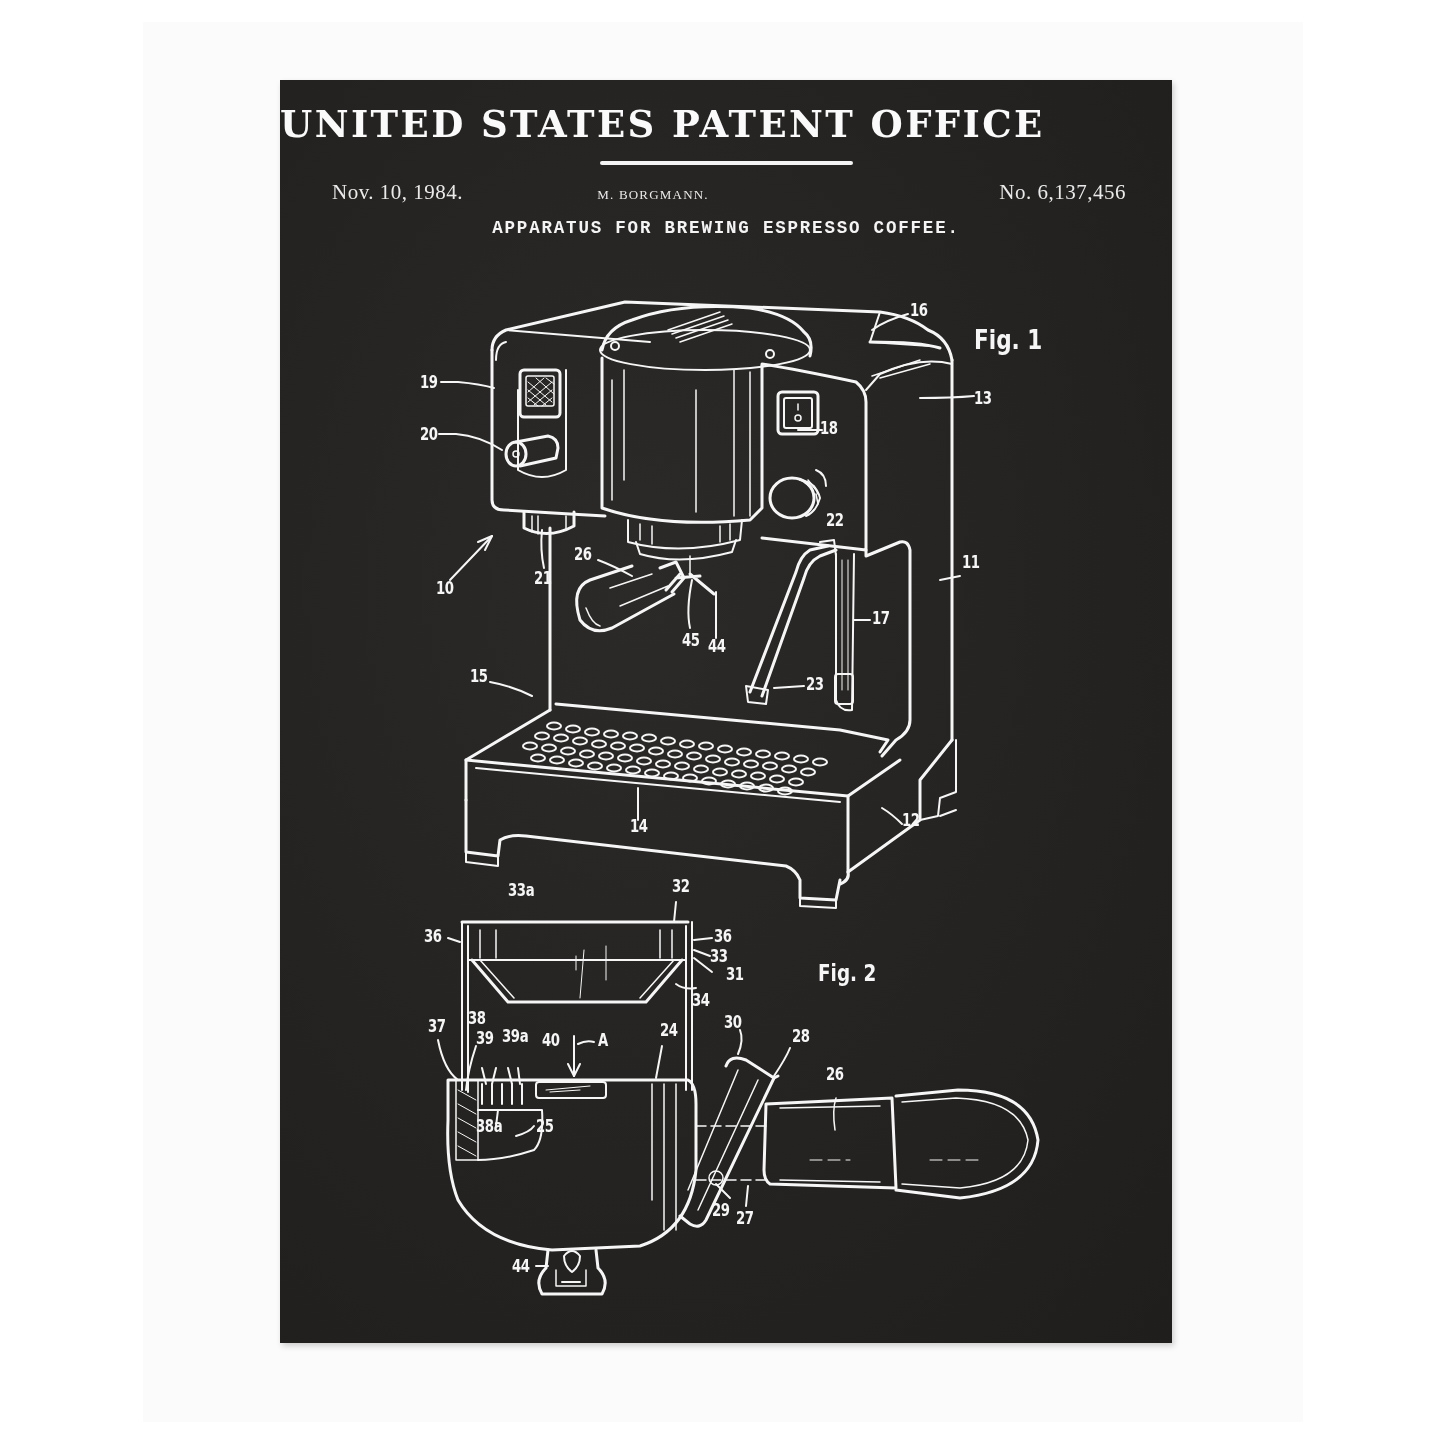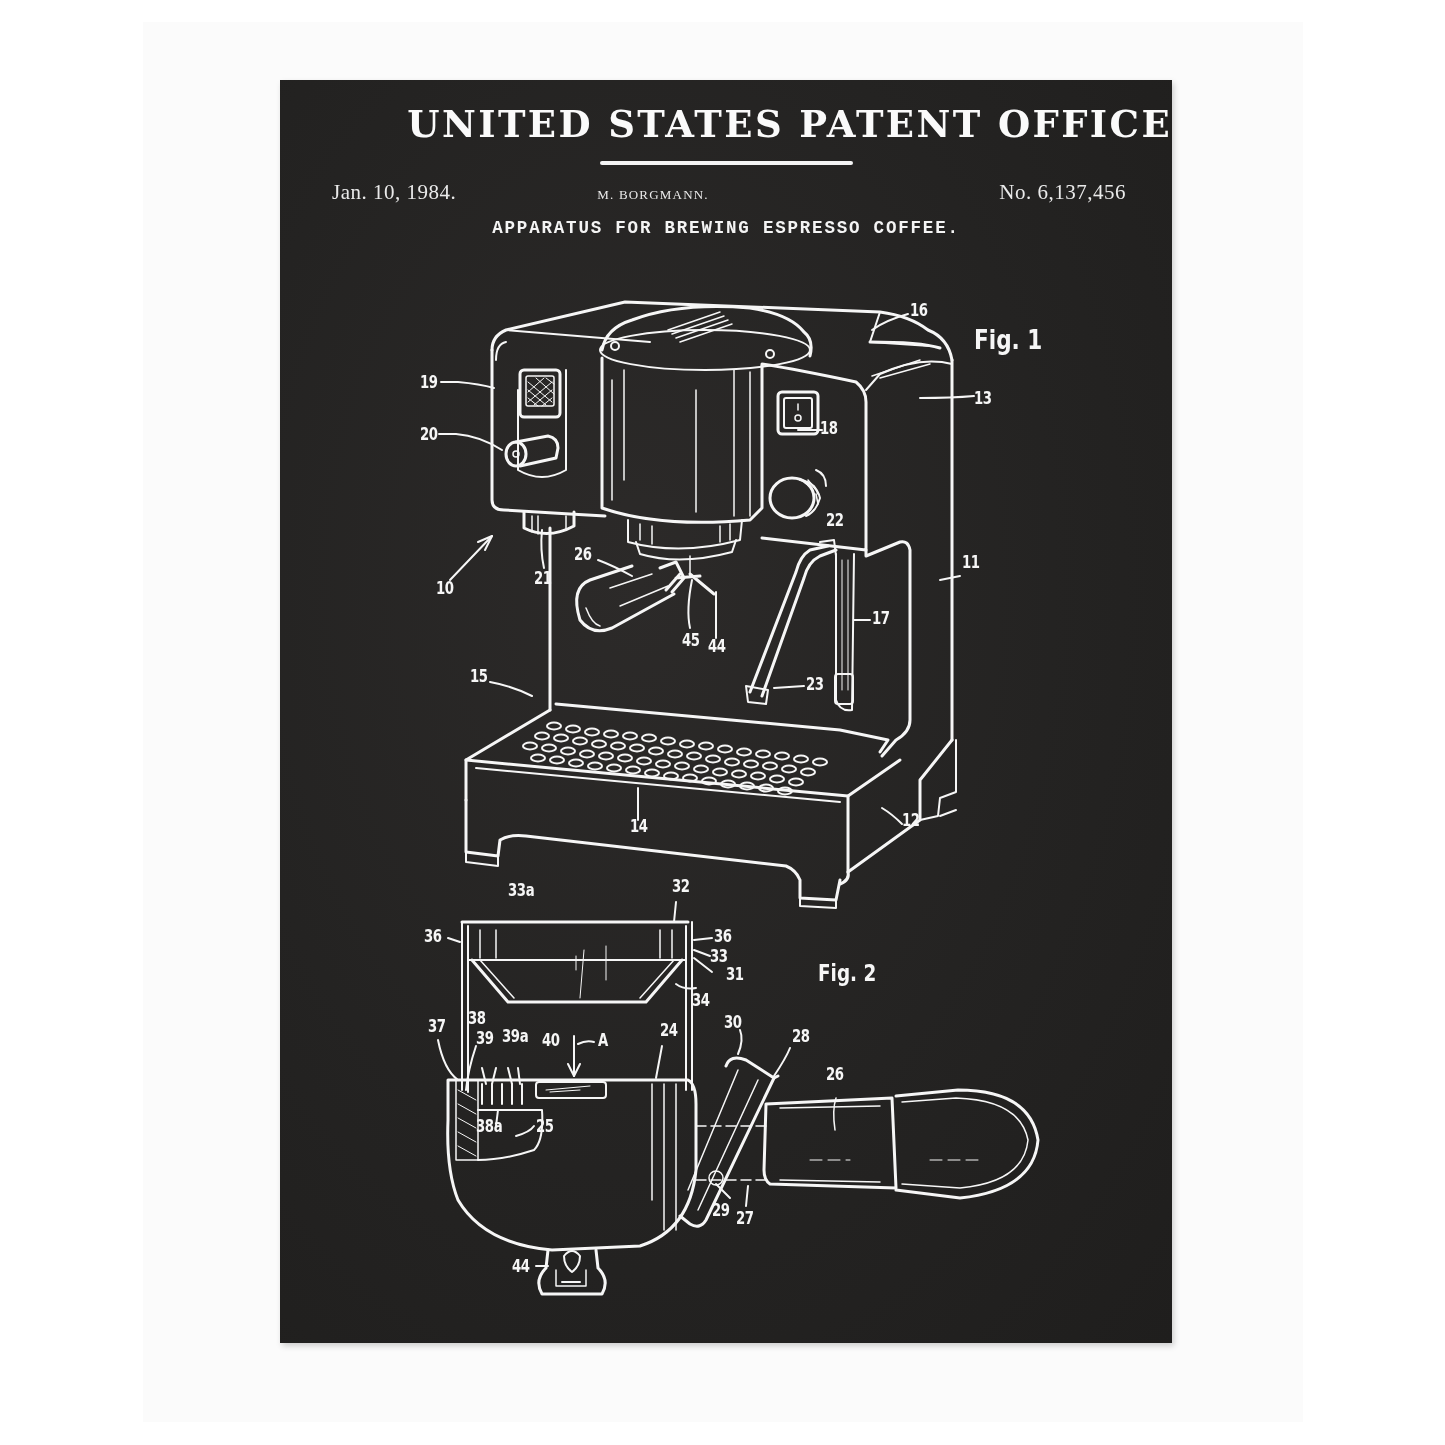--- a/index.html
+++ b/index.html
@@ -12,21 +12,21 @@
       position: absolute; left: 143px; top: 22px; width: 1160px; height: 1400px;
       background: #fbfbfb;
     }
     .poster {
       position: absolute; left: 280px; top: 80px; width: 892px; height: 1263px;
       background: radial-gradient(ellipse at 40% 40%, #2c2a29 0%, #242322 55%, #1f1e1d 100%);
       box-shadow: 2px 3px 6px rgba(0,0,0,0.18);
       overflow: hidden;
     }
     .title {
-      position: absolute; left: 0; top: 22px; width: 892px; text-align: right;
+      position: absolute; left: 0; top: 22px; width: 892px; text-align: left;
       color: #fafafa; font-family: "DejaVu Serif", serif; font-weight: bold;
       font-size: 37px; letter-spacing: 2.4px;
     }
     .divider {
       position: absolute; left: 320px; top: 81px; width: 253px; height: 4px;
       background: #f4f4f4; border-radius: 2px;
     }
     .meta-row {
       position: absolute; top: 100px; left: 0; width: 892px; height: 30px;
       color: #eaeaea;
@@ -56,21 +56,21 @@
 <body>
 
 <div class="mat"></div>
 
 <div class="poster">
 
   <div class="title">UNITED STATES PATENT OFFICE</div>
   <div class="divider"></div>
 
   <div class="meta-row">
-    <span class="meta-date">Jan. 10, 1984.</span>
+    <span class="meta-date">Nov. 10, 1984.</span>
     <span class="meta-inventor">M. BORGMANN.</span>
     <span class="meta-number">No. 6,137,456</span>
   </div>
 
   <div class="subtitle">APPARATUS FOR BREWING ESPRESSO COFFEE.</div>
 
   <svg class="drawing" viewBox="0 0 892 1263" xmlns="http://www.w3.org/2000/svg" fill="none" stroke="#f6f6f6" stroke-width="3" stroke-linecap="round" stroke-linejoin="round">
 
     <g>
 

